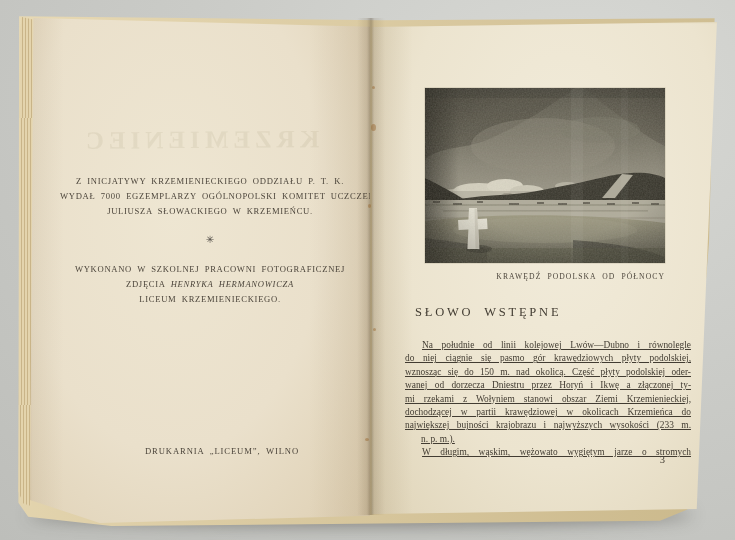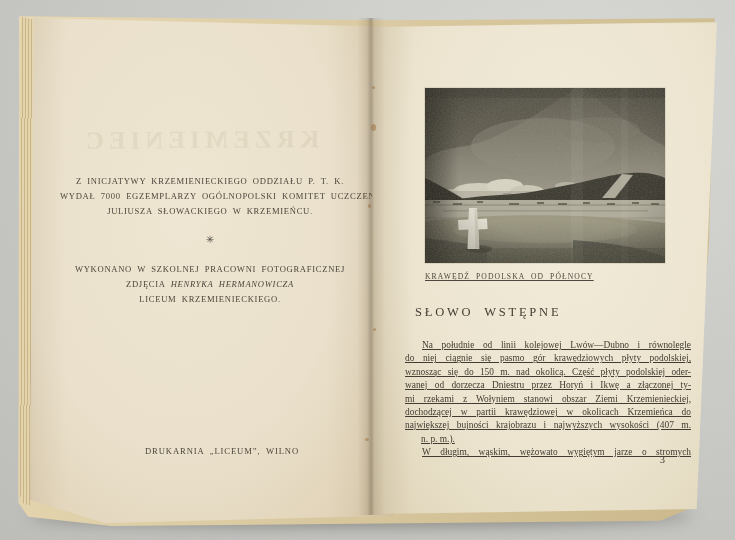--- a/index.html
+++ b/index.html
@@ -27,21 +27,20 @@
     clip-path:polygon(15% 0,100% .5%,100% 100%,40% 99.5%,0 97%,0 3%);
   }
   .page{position:absolute;color:#4b453b;}
   .page-left{
     left:30px;top:14px;width:340px;height:510px;
     background:
       linear-gradient(to right,rgba(130,105,65,.10),rgba(130,105,65,0) 10%,rgba(130,105,65,0) 82%,rgba(130,105,65,.14)),
       radial-gradient(ellipse at 42% 38%, #eee6d2 0%, #eae0cb 55%, #ddceb1 100%);
     clip-path:polygon(1% .8%,100% 2.5%,100% 98.4%,20.5% 99.8%,0 95.3%);
     box-shadow:inset 0 2px 3px -1px rgba(170,140,80,.5);
-    padding-left:23px;
   }
   .page-right{
     left:371px;top:20px;width:348px;height:494px;
     background:
       linear-gradient(to right,rgba(130,105,65,.16),rgba(130,105,65,0) 12%),
       radial-gradient(ellipse at 55% 35%, #f2ecdb 0%, #ece4cf 60%, #dfd4b8 100%);
     clip-path:polygon(.4% 1.4%,99.4% .4%,93.6% 99%,.2% 100%);
     box-shadow:inset 0 2px 3px -1px rgba(170,140,80,.55);
   }
   .ghost{
@@ -63,22 +62,22 @@
   .printer{
     position:absolute;top:432px;left:42px;width:300px;text-align:center;
     font-size:8.6px;letter-spacing:.9px;word-spacing:2.5px;color:#4c453b;white-space:nowrap;
   }
   .photo{
     position:absolute;left:54px;top:68px;width:240px;height:175px;
     box-shadow:0 0 0 .5px rgba(90,80,60,.25);
   }
   .photo svg{display:block;}
   .caption{
-    position:absolute;top:252px;left:54px;width:240px;text-align:left;
-    font-size:7.6px;letter-spacing:1.1px;word-spacing:3px;color:#4e473d;white-space:nowrap;text-decoration:underline;
+    position:absolute;top:252px;left:54px;width:240px;text-align:right;
+    font-size:7.6px;letter-spacing:1.1px;word-spacing:3px;color:#4e473d;white-space:nowrap;
   }
   .heading{
     position:absolute;top:285px;left:44px;width:285px;text-align:left;
     font-size:12.5px;letter-spacing:2.8px;word-spacing:5px;color:#433d33;white-space:nowrap;
   }
   .bodytext{position:absolute;top:319px;left:34px;width:286px;color:#423c32;text-decoration:underline;}
   .bl{
     font-size:9.4px;line-height:13.4px;height:13.4px;
     text-align:justify;text-align-last:justify;
   }
@@ -197,21 +196,21 @@
     </div>
     <div class="caption">KRAWĘDŹ PODOLSKA OD PÓŁNOCY</div>
     <div class="heading">SŁOWO WSTĘPNE</div>
     <div class="bodytext">
       <div class="bl ind">Na południe od linii kolejowej Lwów—Dubno i równolegle</div>
       <div class="bl">do niej ciągnie się pasmo gór krawędziowych płyty podolskiej,</div>
       <div class="bl">wznosząc się do 150 m. nad okolicą. Część płyty podolskiej oder-</div>
       <div class="bl">wanej od dorzecza Dniestru przez Horyń i Ikwę a złączonej ty-</div>
       <div class="bl">mi rzekami z Wołyniem stanowi obszar Ziemi Krzemienieckiej,</div>
       <div class="bl">dochodzącej w partii krawędziowej w okolicach Krzemieńca do</div>
-      <div class="bl">największej bujności krajobrazu i najwyższych wysokości (407 m.</div>
+      <div class="bl">największej bujności krajobrazu i najwyższych wysokości (233 m.</div>
       <div class="bl noJ">n. p. m.).</div>
       <div class="bl ind">W długim, wąskim, wężowato wygiętym jarze o stromych</div>
     </div>
     <div class="pagenum">3</div>
   </div>
 
   <div class="gutter"></div>
   <div class="fox fox1"></div>
   <div class="fox fox2"></div>
   <div class="fox fox3"></div>

